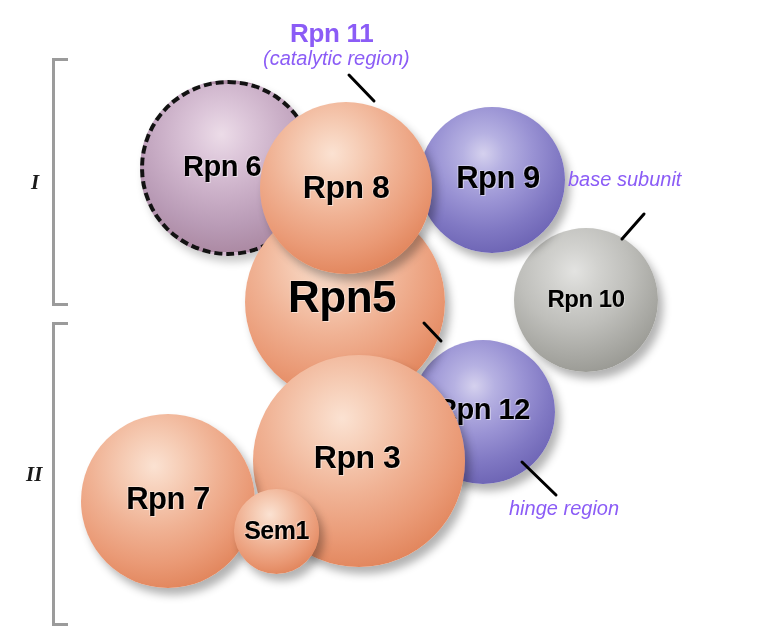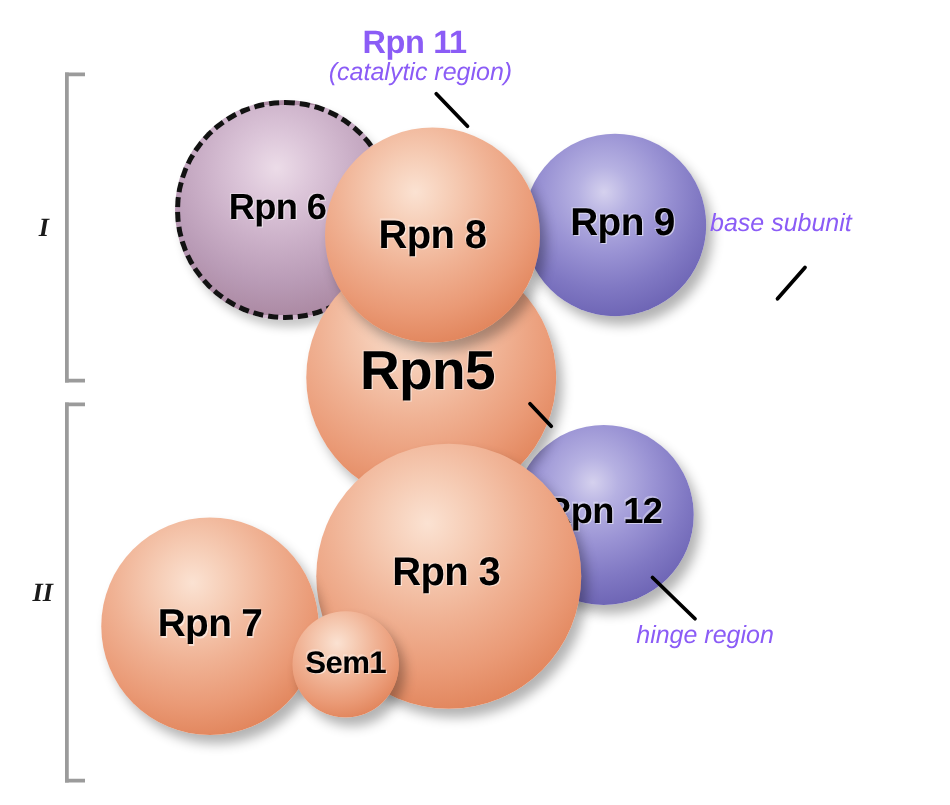--- a/index.html
+++ b/index.html
@@ -140,20 +140,23 @@
   <div class="bracket" style="left:52px; top:58px; width:16px; height:248px;"></div>
   <div class="bracket-label" style="left:31px; top:170px;">I</div>
 
   <div class="bracket" style="left:52px; top:322px; width:16px; height:304px;"></div>
   <div class="bracket-label" style="left:26px; top:462px;text-align:right;">II</div>
 
   <div class="sphere s-purple" style="left:411px; top:340px; width:144px; height:144px;">
     <span class="lbl" style="font-size:29px; top:-3px;">Rpn 12</span>
   </div>
 
+  <div class="sphere s-gray" style="left:514px; top:228px; width:144px; height:144px;">
+    <span class="lbl" style="font-size:24px; top:-1px; text-shadow:1px 1px 0 rgba(255,255,255,0.4);">Rpn 10</span>
+  </div>
 
   <div class="sphere s-purple" style="left:419px; top:107px; width:146px; height:146px;">
     <span class="lbl" style="font-size:31px; top:-2px; left:6px;">Rpn 9</span>
   </div>
 
   <div class="sphere s-mauve" style="left:140px; top:80px; width:176px; height:176px;align-items:center;">
     <span class="lbl" style="font-size:29px; top:-2px; left:-6px;">Rpn 6</span>
   </div>
 
   <div class="sphere s-orange" style="left:245px; top:202px; width:200px; height:200px;">

